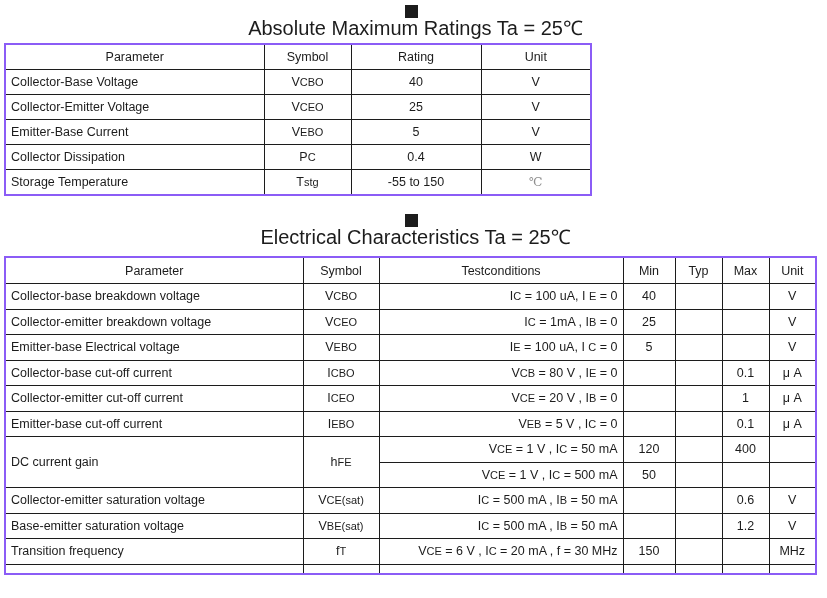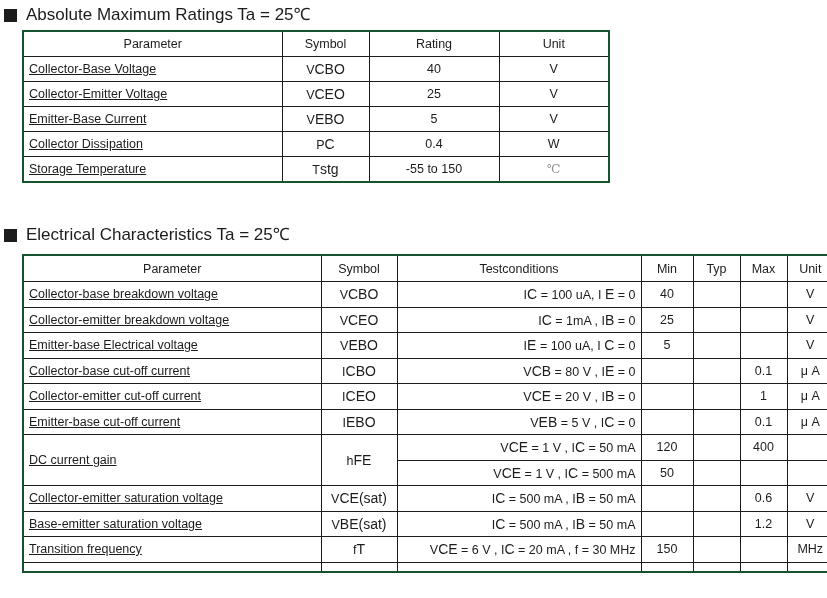--- a/index.html
+++ b/index.html
@@ -4,50 +4,51 @@
 <style>
   html, body { margin:0; padding:0; }
   body {
     width:827px; height:598px; overflow:hidden;
     background:#ffffff;
     font-family:"Liberation Sans", sans-serif;
     color:#1c1c1c;
   }
   .section-title {
     display:flex; align-items:center;
-    font-size:17px; line-height:20px;
+    font-size:20px; line-height:20px;
     margin-left:4px;
+    flex-direction:column;
   }
   .sq {
     display:inline-block; width:13px; height:13px;
     background:#1c1c1c; margin-right:9px; flex:0 0 auto;
   }
   .title1 { padding-top:5px; }
-  .title2 { margin-top:42px; }
+  .title2 { margin-top:18px; }
   table {
     border-collapse:collapse; table-layout:fixed;
-    margin-left:22px;
-    border:2px solid #14532d;
+    margin-left:4px;
+    border:2px solid #8b5cf6;
     padding-left:34px;
   }
   .t1 { margin-top:5px; width:586px; }
   .t2 { margin-top:9px; width:811px; }
   th, td {
     border:1px solid #1c1c1c;
     font-size:12.5px; font-weight:400;
     padding:0 5px;
     white-space:nowrap; overflow:hidden;
     text-align:center;
   }
   .t1 th, .t1 td { height:24px; }
   .t2 th { height:25px; }
   .t2 td { height:24.5px; }
-  td.param { text-align:left;text-decoration:underline; }
+  td.param { text-align:left; }
   td.cond  { text-align:right; }
-  .sub { font-size:14px; }
+  .sub { font-size:11px; }
   .celsius { color:#8f8f8f; font-family:"DejaVu Serif", serif; font-size:12px; }
   tr.partial td { height:8px; }
 </style>
 </head>
 <body>
 
 <div class="section-title title1">
   <span class="sq"></span>
   <span>Absolute Maximum Ratings Ta = 25℃</span>
 </div>

